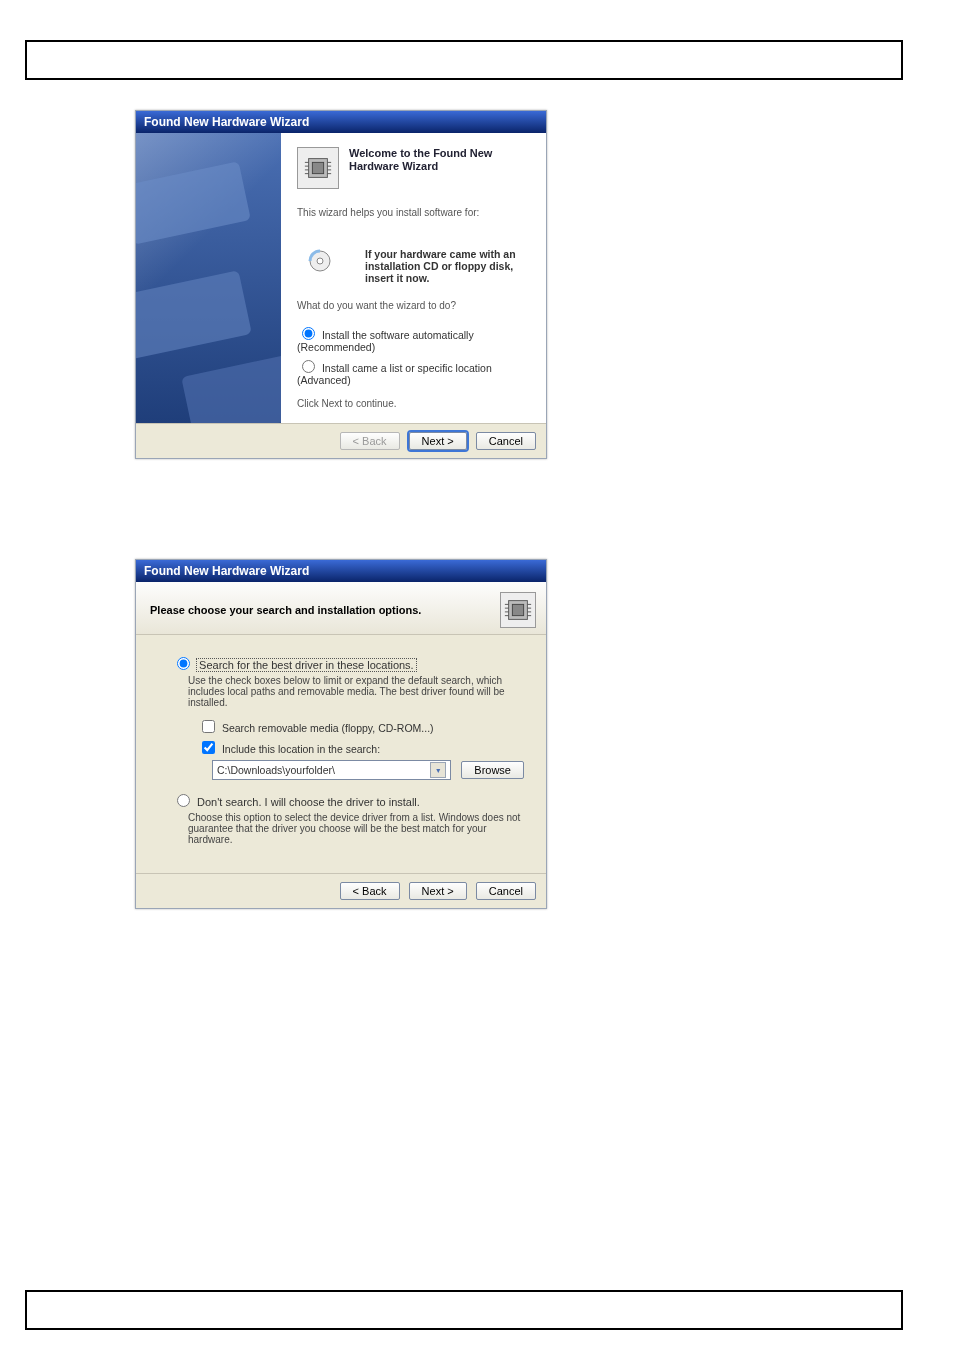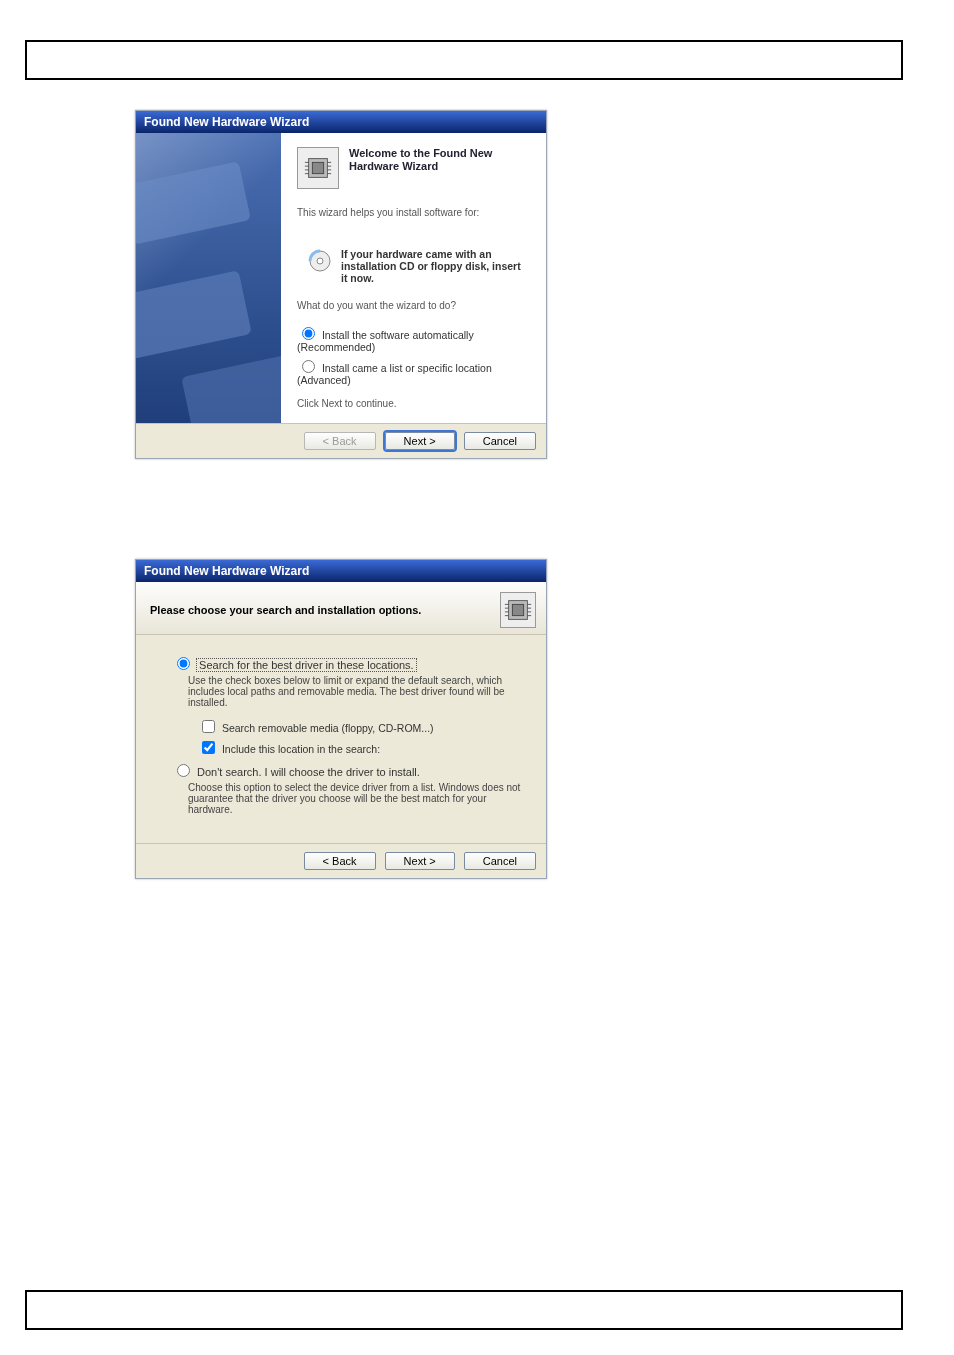--- a/index.html
+++ b/index.html
@@ -79,36 +79,36 @@
   .wiz1-right h1 {
     margin: 0 0 10px 0;
     font-size: 11px; font-weight: bold; color: #223;
     line-height: 1.2;
   }
   .wiz1-right p { margin: 12px 0; color: #555; font-size: 10px; }
   .cd-row {
     clear: both;
     margin: 30px 0 16px 10px;
     display: flex; align-items: flex-start;
-    color: #333; font-weight: bold; font-size: 10.5px;
+    color: #333; font-weight: bold; font-size: 10.5px; gap: 24px;
   }
   .cd-row svg { flex: none; margin-right: 8px; }
   .options { margin-left: 0; margin-top: 6px; }
   .options label { display: block; margin: 3px 0; color: #333; font-size: 10.5px; }
   .options input { margin-right: 4px; position: relative; top: 1px; }
   .cont-hint { margin-top: 14px; color: #555; font-size: 10.5px; }
   .btnbar {
     background: #ece9d8;
     border-top: 1px solid #c8c4b5;
     padding: 8px 10px;
     text-align: right;
   }
   button.xp {
     font: 11px Tahoma, sans-serif;
-    padding: 2px 18px;
+    padding: 2px 12px;
     border: 1px solid #7b8aa3;
     background: linear-gradient(180deg,#fefefe 0%, #e9e9e3 100%);
     border-radius: 2px;
     margin-left: 6px;
     cursor: pointer;
   }
   button.xp[disabled] {
     color: #9a9a9a;
     border-color: #b7b7b7;
     cursor: default;
@@ -281,20 +281,27 @@
         <div class="desc">Use the check boxes below to limit or expand the default search, which includes local paths and removable media. The best driver found will be installed.</div>
 
         <div class="chk-row">
           <input type="checkbox" style="">
           <span>Search removable media (floppy, CD-ROM...)</span>
         </div>
         <div class="chk-row">
           <input type="checkbox" checked="" style="">
           <span>Include this location in the search:</span>
         </div>
+        <div class="path-row">
+          <div class="combo">
+            <span>C:\Downloads\yourfolder\</span>
+            <span class="arrow">▾</span>
+          </div>
+          <button class="xp" style="margin-left:10px">Browse</button>
+        </div>
 
         <div class="radio-row">
           <input type="radio" name="w2" style="">
           <span>Don't search. I will choose the driver to install.</span>
         </div>
         <div class="desc">Choose this option to select the device driver from a list.  Windows does not guarantee that the driver you choose will be the best match for your hardware.</div>
 
       </div>
       <div class="btnbar">
         <button class="xp">&lt; Back</button>

